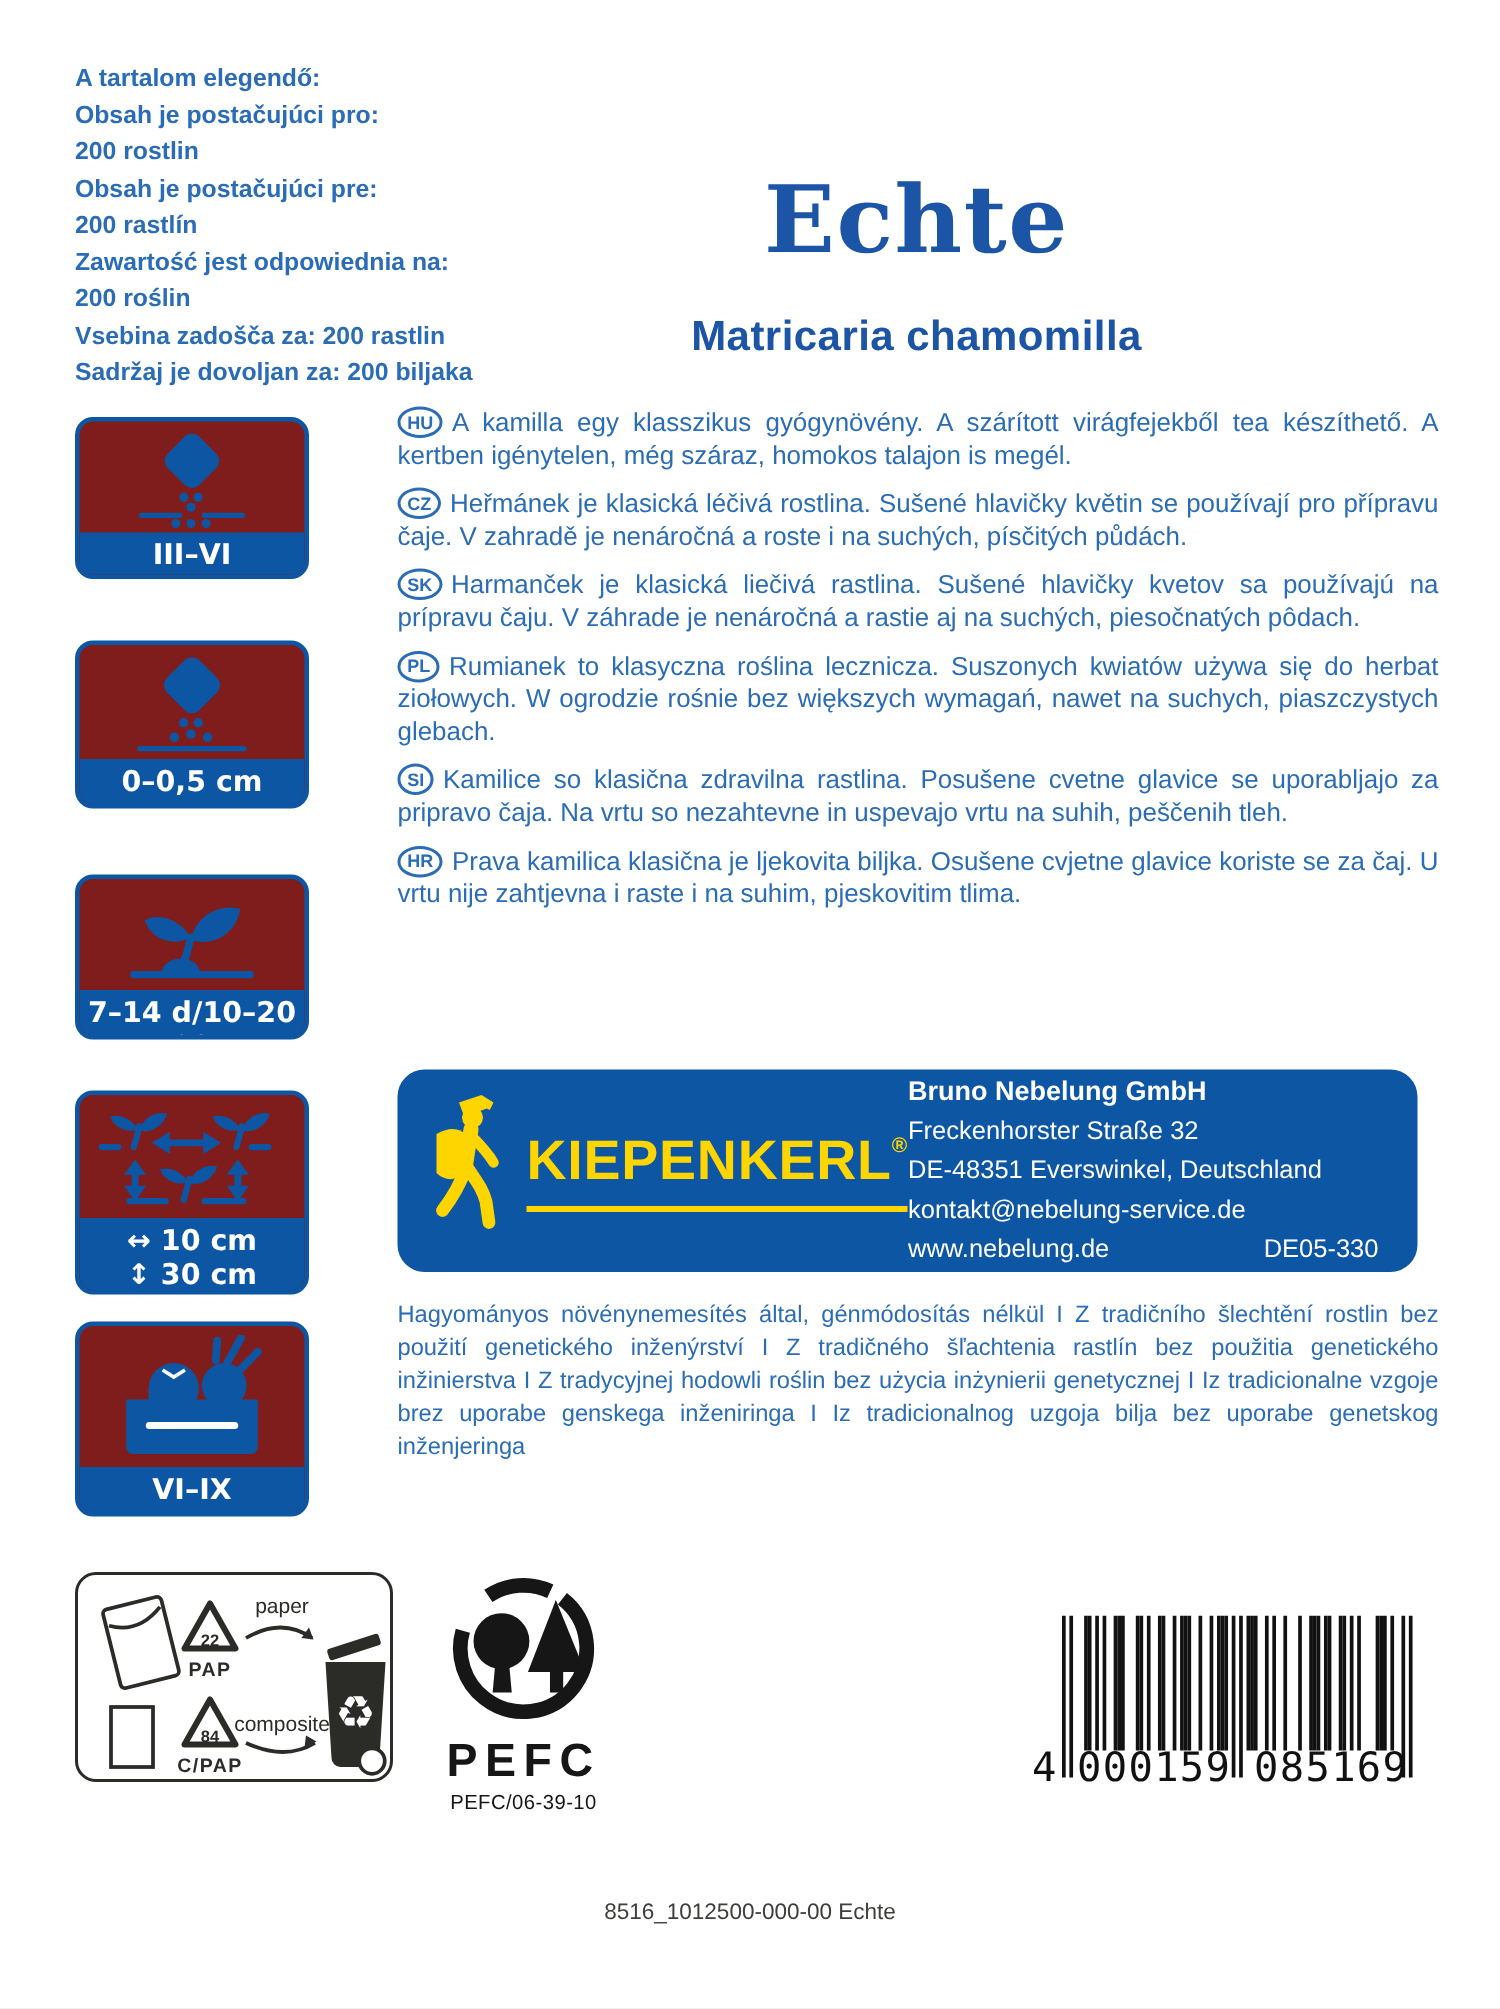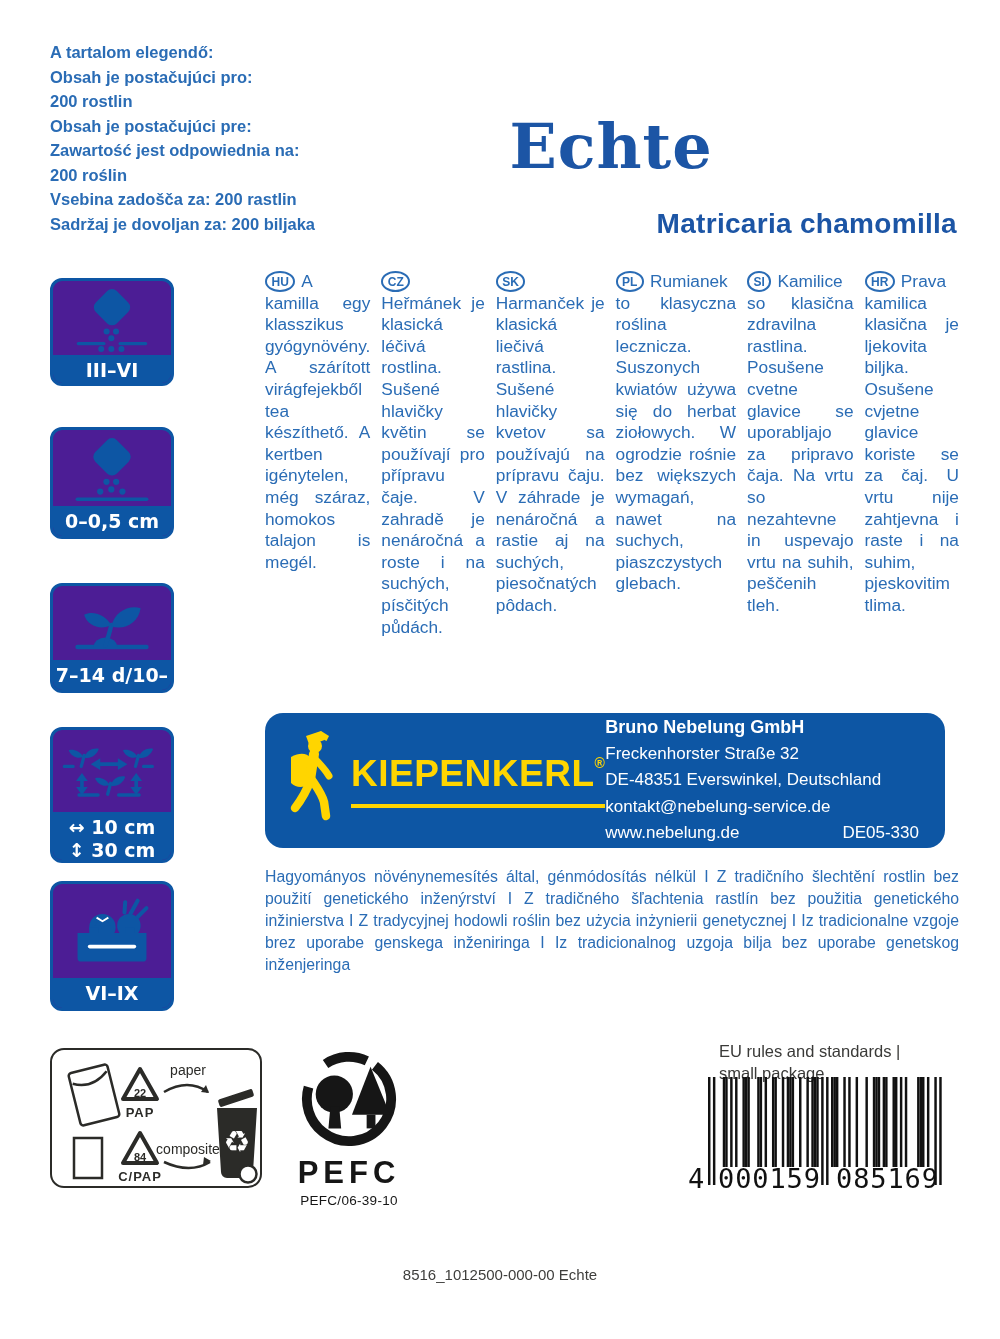--- a/index.html
+++ b/index.html
@@ -4,30 +4,30 @@
 <style>
   html,body{margin:0;padding:0;background:#e8e8e8;}
   .page{position:relative;width:1000px;height:1339px;background:#ffffff;margin:0 auto;
         font-family:"Liberation Sans",sans-serif;overflow:hidden;}
   
   .amount{position:absolute;left:50px;top:40px;width:320px;color:#2a6cb5;
           font-size:16.5px;line-height:24.5px;font-weight:600;}
   
   .title-wrap{position:absolute;left:265px;top:112px;width:692px;text-align:center;color:#1c55a5;}
   .title-main{font-family:"DejaVu Serif",serif;font-weight:700;font-size:62px;line-height:70px;letter-spacing:1px;}
-  .title-latin{font-size:28px;font-weight:700;margin-top:26px;letter-spacing:.3px;text-align:right;}
-  
-  .descs{position:absolute;left:265px;top:271px;width:694px;display:flex;flex-direction:row;gap:11px;}
+  .title-latin{font-size:28px;font-weight:700;margin-top:26px;letter-spacing:.3px;}
+  
+  .descs{position:absolute;left:265px;top:271px;width:694px;display:flex;flex-direction:column;gap:11px;}
   .desc{color:#2a6cb5;font-size:17.3px;line-height:21.6px;text-align:justify;font-weight:500;}
   .lang-badge{display:inline-block;border:2px solid #2a6cb5;border-radius:50%;
               font-weight:700;font-size:12px;line-height:1;padding:2.5px 4.5px;margin-right:6px;
               vertical-align:1.5px;}
   
-  .cult-box{position:absolute;left:50px;width:124px;border:3px solid #0d56a4;border-radius:12px;
-            background:#4c1d95;display:flex;flex-direction:column;overflow:hidden;box-sizing:border-box;}
+  .cult-box{position:absolute;left:50px;width:156px;border:3px solid #0d56a4;border-radius:12px;
+            background:#7f1d1d;display:flex;flex-direction:column;overflow:hidden;box-sizing:border-box;}
   .cult-icon{flex:1;display:flex;align-items:center;justify-content:center;padding:6px 4px 2px;}
   .cult-label{background:#0d56a4;color:#fff;font-weight:700;font-size:19px;text-align:center;
               padding:4px 2px 5px;font-family:"DejaVu Sans",sans-serif;line-height:23px;}
   
   .producer{position:absolute;left:265px;top:713px;width:680px;height:135px;background:#0d56a4;
             border-radius:18px;box-sizing:border-box;display:flex;align-items:center;padding:10px 26px 10px 20px;}
   .brand-area{display:flex;align-items:center;}
   .wordmark{color:#ffd500;font-weight:700;font-size:37px;letter-spacing:.5px;
             border-bottom:4px solid #ffd500;padding-bottom:9px;margin-left:2px;white-space:nowrap;}
   .wordmark sup{font-size:14px;vertical-align:18px;}
@@ -59,20 +59,21 @@
 </head>
 <body>
 
 <div class="page">
 
   <div class="amount">
     <div>A tartalom elegendő:</div>
     <div>Obsah je postačujúci pro:</div>
     <div>200 rostlin</div>
     <div>Obsah je postačujúci pre:</div>
+    <div>200 rastlín</div>
     <div>Zawartość jest odpowiednia na:</div>
     <div>200 roślin</div>
     <div>Vsebina zadošča za: 200 rastlin</div>
     <div>Sadržaj je dovoljan za: 200 biljaka</div>
   </div>
 
   <div class="title-wrap">
     <div class="title-main">Echte</div>
     <div class="title-latin">Matricaria chamomilla</div>
   </div>
@@ -245,24 +246,20 @@
       <circle cx="55" cy="50" r="43" fill="none" stroke="#161616" stroke-width="10" stroke-dasharray="186 30 44 12" transform="rotate(-52 55 50)"></circle>
       <circle cx="40" cy="45" r="19" fill="#161616"></circle>
       <path d="M36 58 h9 l2 22 h-13 Z" fill="#161616"></path>
       <path d="M77 17 L97 66 H58 Z" fill="#161616"></path>
       <path d="M73 66 h9 v14 h-9 Z" fill="#161616"></path>
     </svg>
     <div class="pefc-name">PEFC</div>
     <div class="pefc-lic">PEFC/06-39-10</div>
   </div>
 
-  <div class="standards">
-    <div>EU rules and standards |</div>
-    <div>small package</div>
-  </div>
 
   <div class="barcode">
     <svg id="barcode-svg" width="236" height="110">
         <rect x="0.00" y="0" width="2.46" height="108" fill="#111"></rect>
         <rect x="4.92" y="0" width="2.46" height="108" fill="#111"></rect>
         <rect x="14.76" y="0" width="2.46" height="90" fill="#111"></rect>
         <rect x="17.22" y="0" width="2.46" height="90" fill="#111"></rect>
         <rect x="22.14" y="0" width="2.46" height="90" fill="#111"></rect>
         <rect x="27.06" y="0" width="2.46" height="90" fill="#111"></rect>
         <rect x="34.44" y="0" width="2.46" height="90" fill="#111"></rect>

